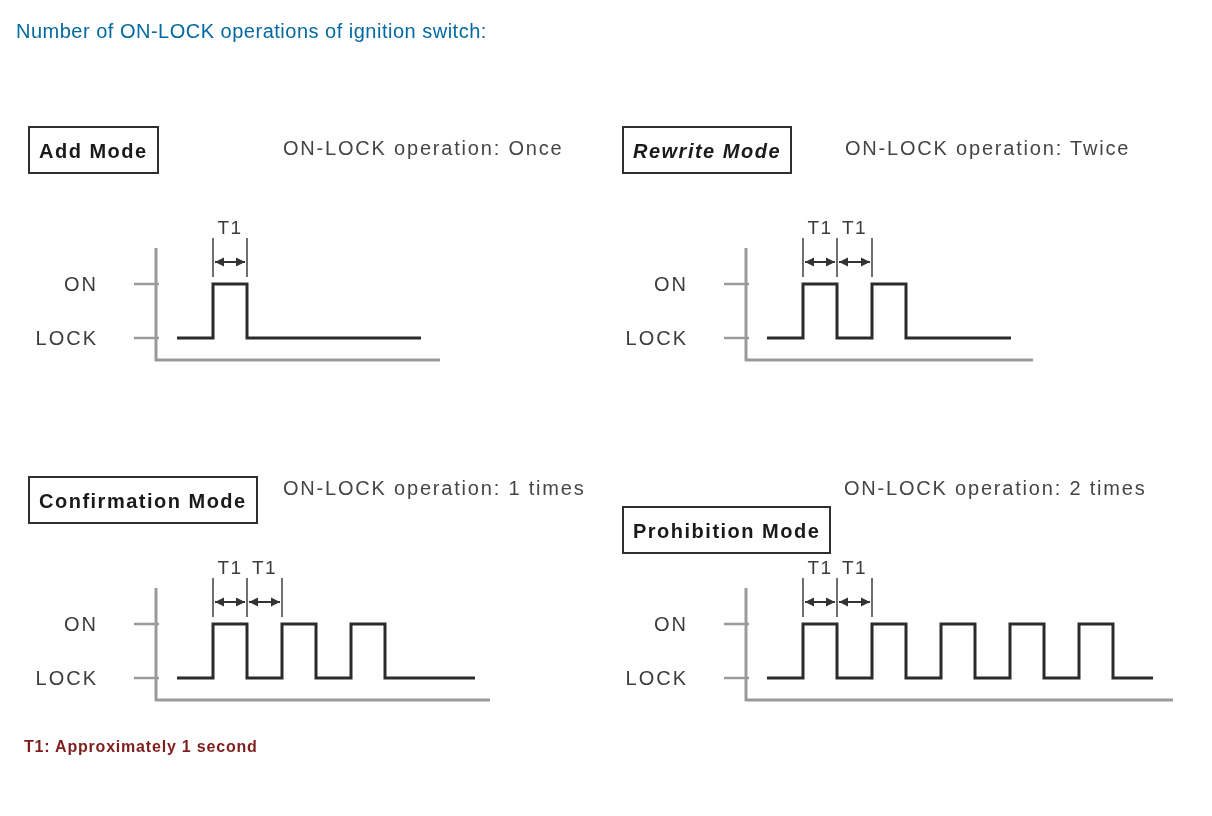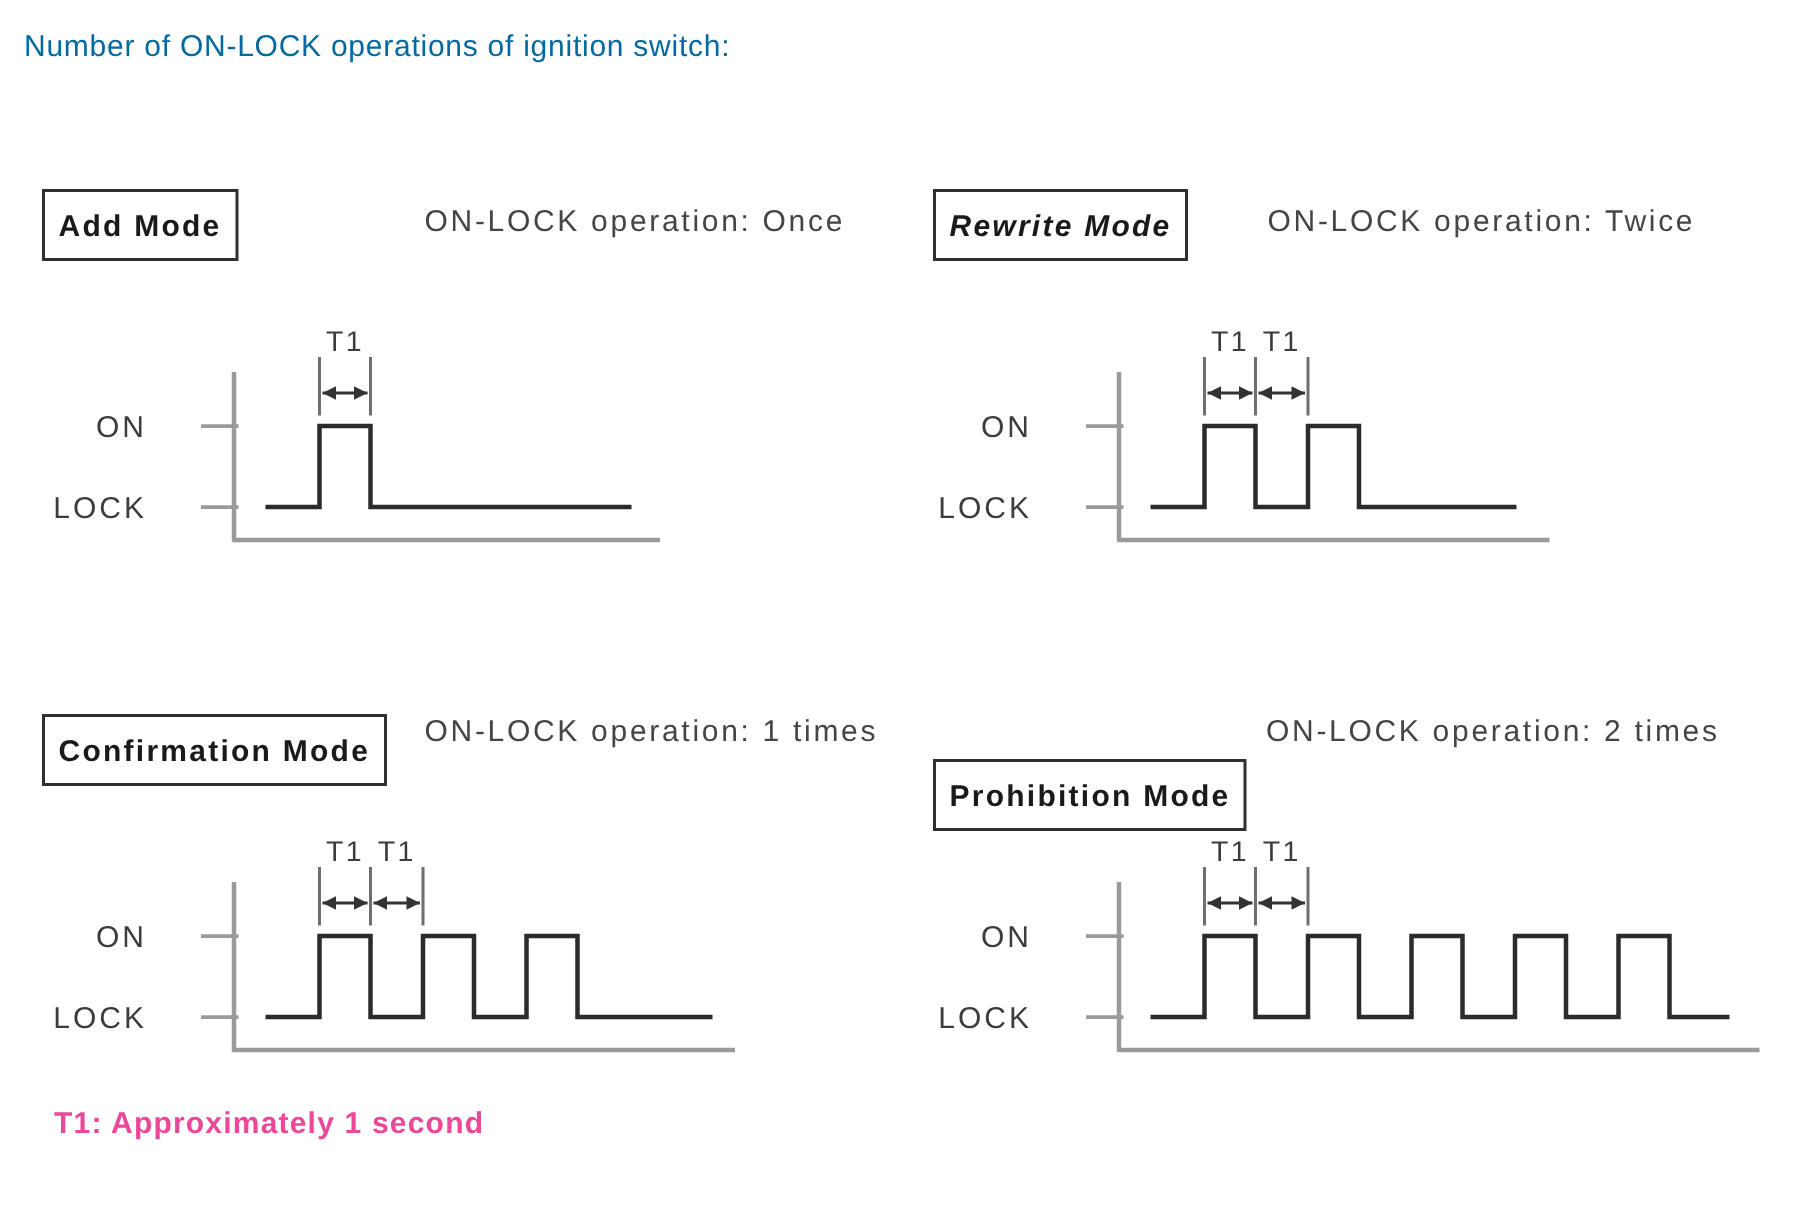--- a/index.html
+++ b/index.html
@@ -16,23 +16,22 @@
   .mode-box{
     display:inline-block;border:2px solid #2f2f2f;background:#ffffff;
     padding:12px 9px 10px 9px;font-size:20px;font-weight:bold;color:#1a1a1a;
     letter-spacing:1.5px;line-height:22px;white-space:nowrap;
   }
   .op-label{
     font-size:20px;color:#454545;letter-spacing:1.8px;line-height:26px;
     white-space:nowrap;
   }
   .footnote{
-    font-size:20px;font-weight:bold;color:#ec4899;letter-spacing:0.8px;
+    font-size:16px;font-weight:bold;color:#7f1d1d;letter-spacing:0.8px;
     white-space:nowrap;
-    margin-left:12px;
   }
   .wave-panel{position:absolute;}
   svg text.lvl{
     font-family:"Liberation Sans","DejaVu Sans",sans-serif;
     font-size:20px;fill:#3c3c3c;letter-spacing:2px;
   }
   svg text.t1{
     font-family:"Liberation Sans","DejaVu Sans",sans-serif;
     font-size:19px;fill:#3c3c3c;letter-spacing:1.5px;
   }

